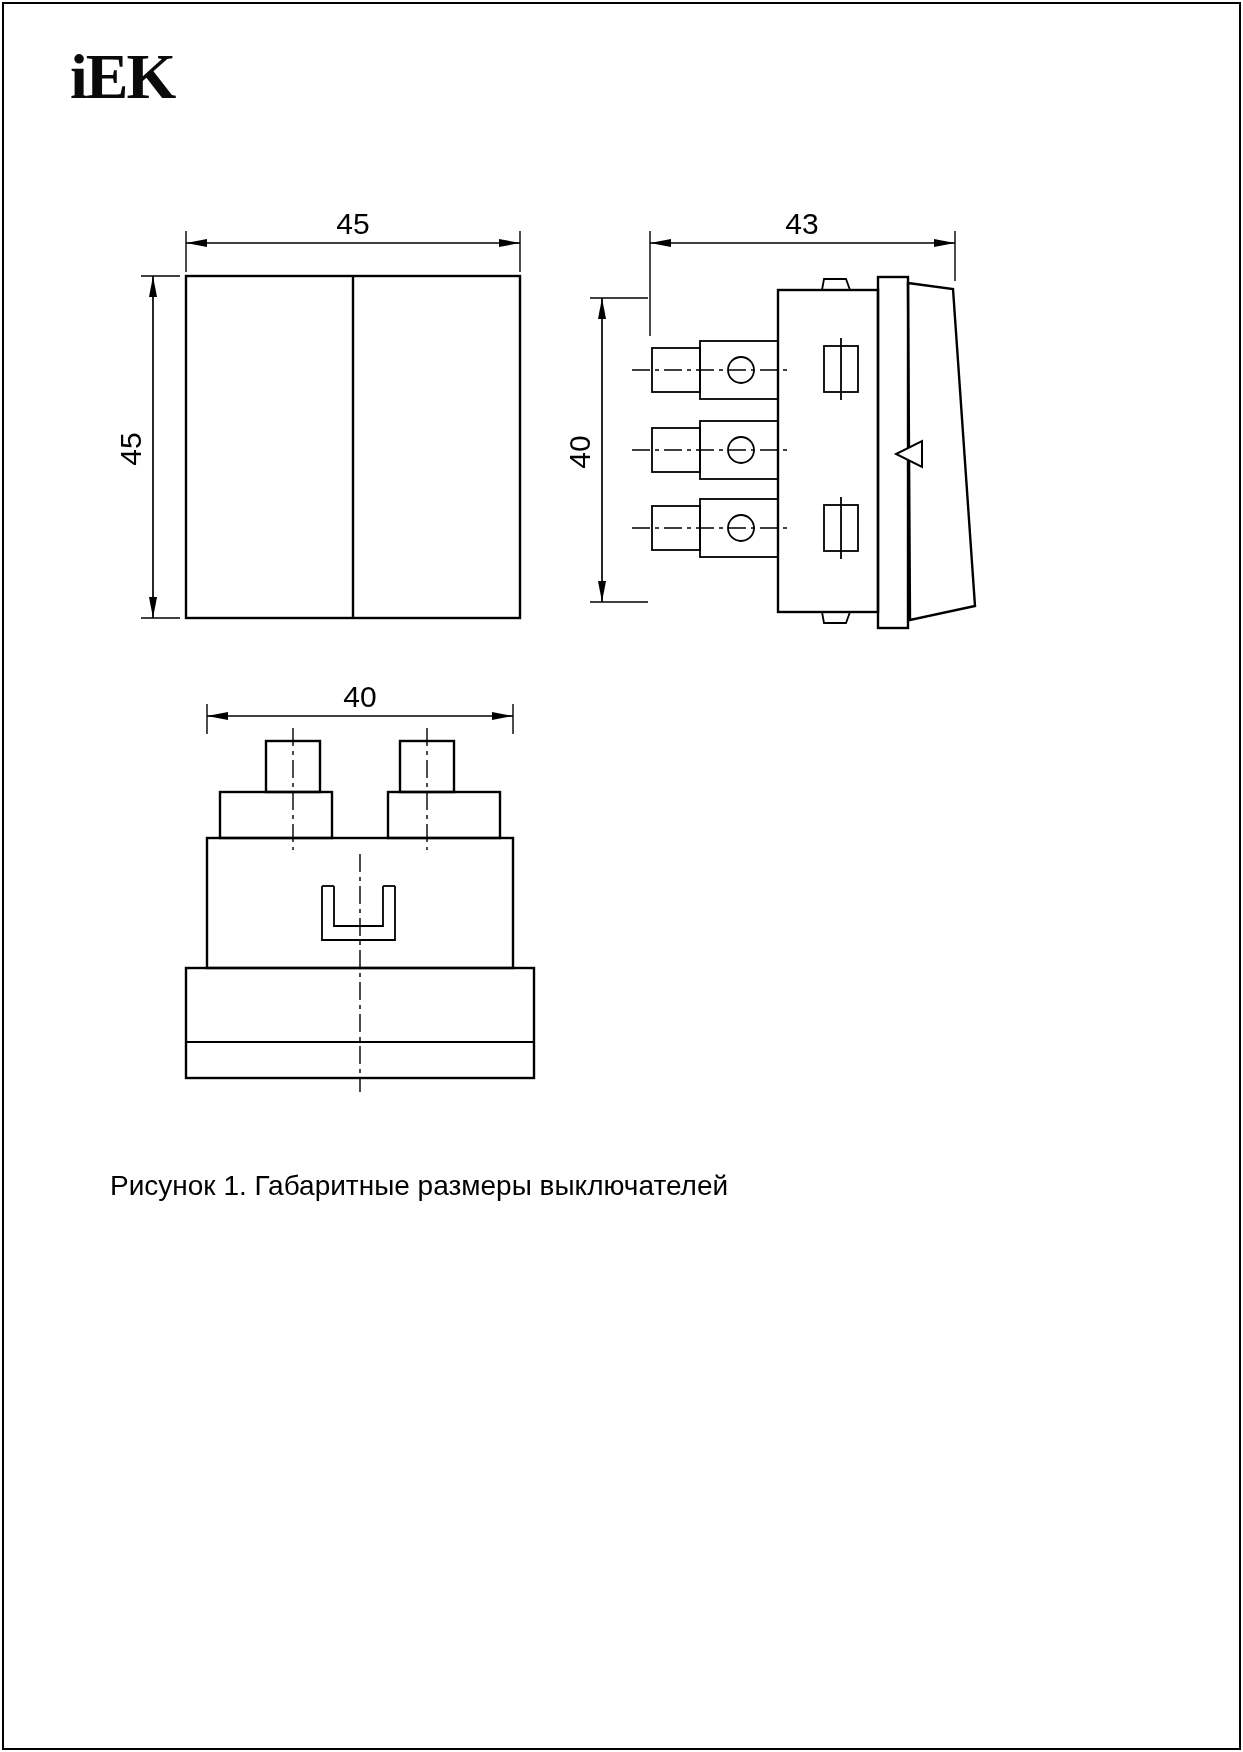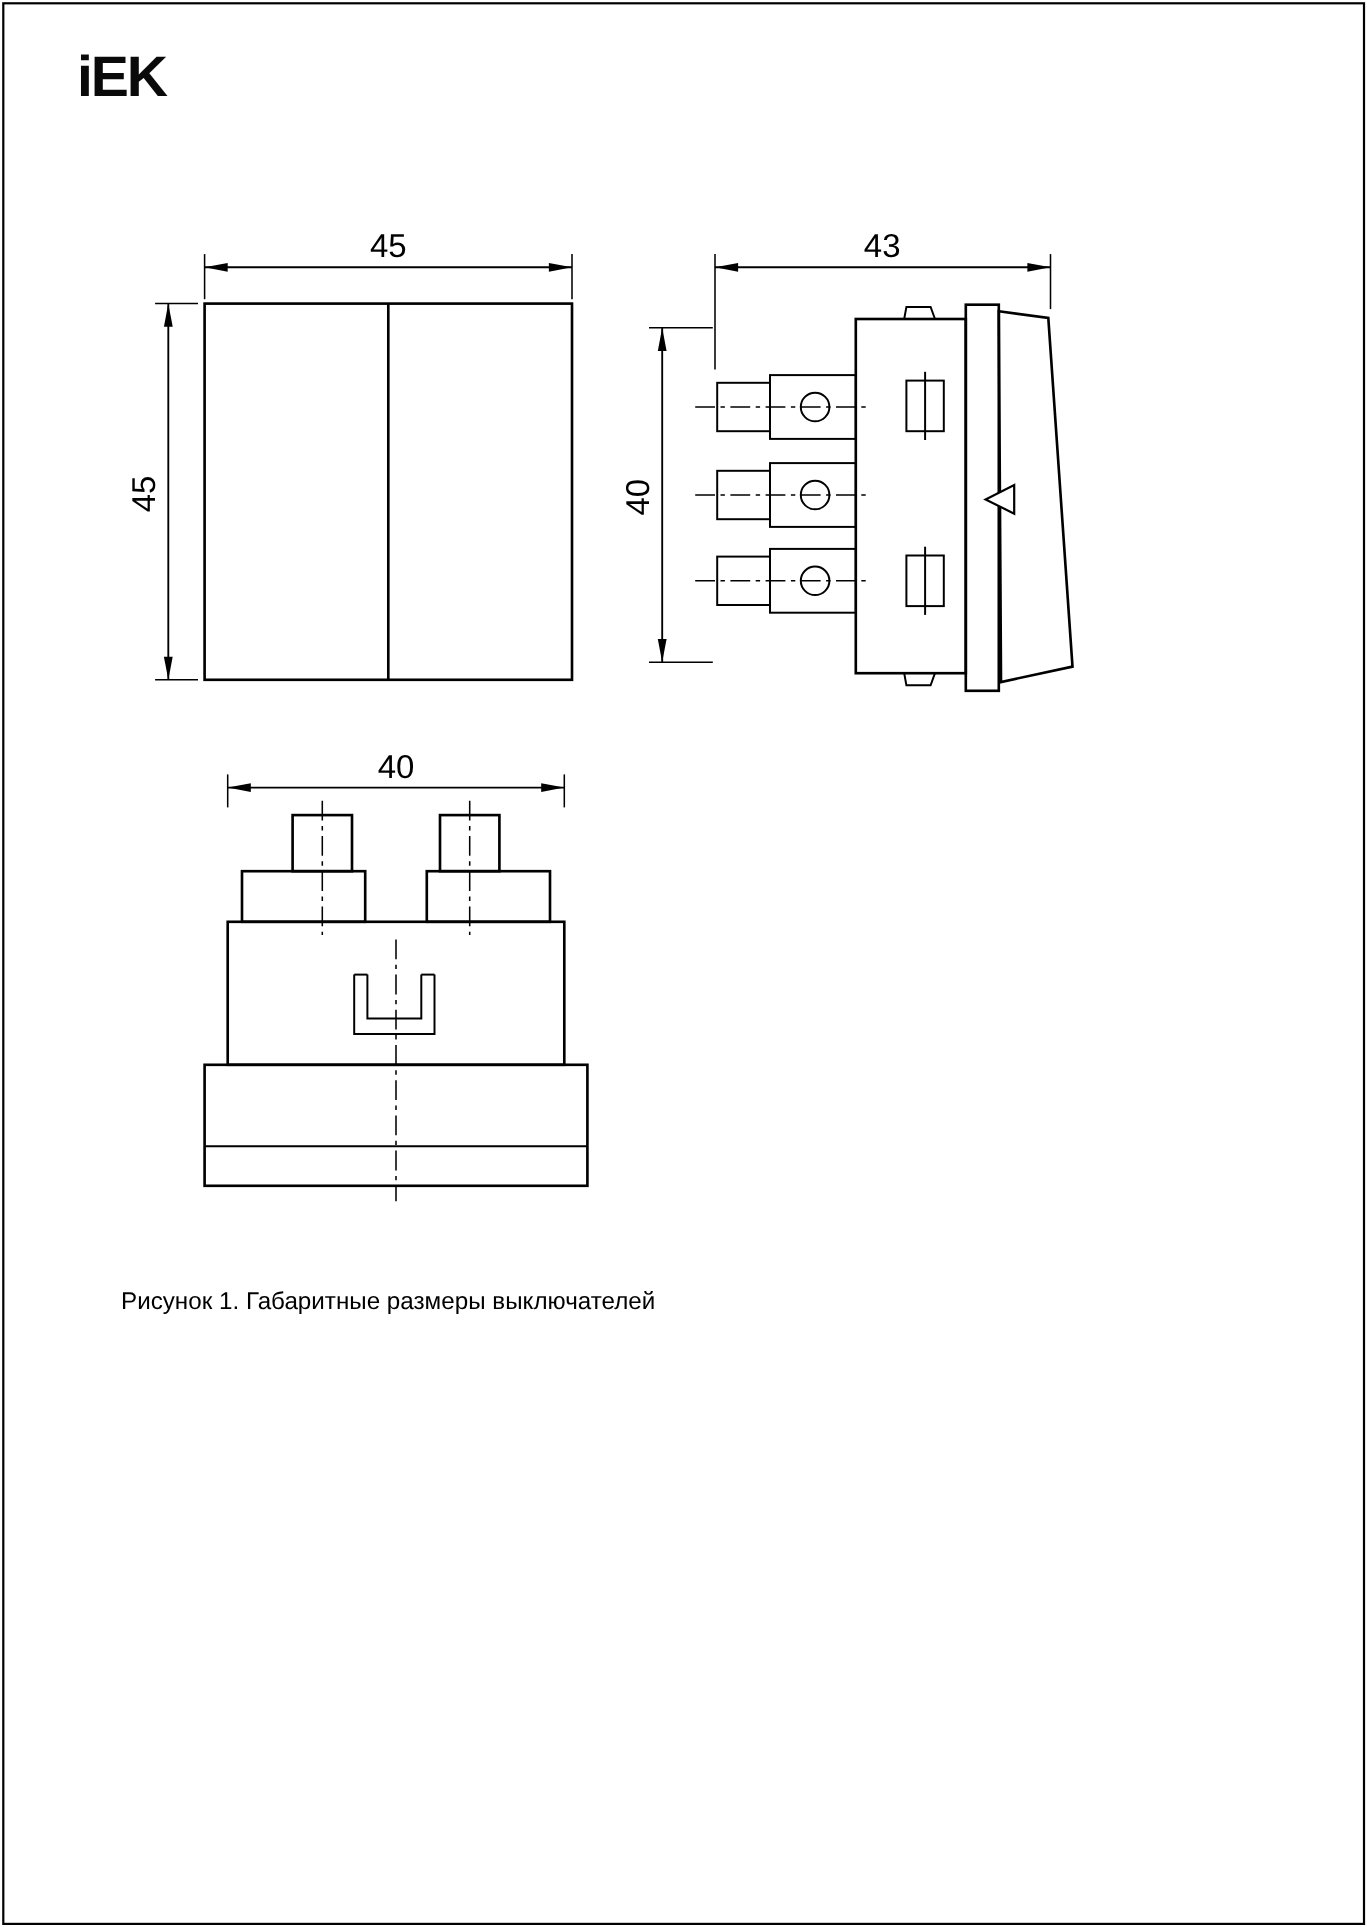--- a/index.html
+++ b/index.html
@@ -4,24 +4,24 @@
 <style>
   html,body{margin:0;padding:0;}
   body{
     width:1243px;height:1752px;position:relative;overflow:hidden;
     background:#ffffff;color:#000;
     font-family:"Liberation Sans",sans-serif;
   }
   .frame{position:absolute;inset:2px;border:2px solid #000;pointer-events:none;}
   .logo{
     position:absolute;left:70px;top:40px;
-    font-family:Liberation Sans, sans-serif;
-    font-size:52px;font-weight:bold;letter-spacing:-2px;color:#0a0a0a;
+    font-family:Liberation Serif, serif;
+    font-size:64px;font-weight:bold;letter-spacing:-2px;color:#0a0a0a;
   }
-  .caption{position:absolute;left:110px;top:1170px;font-size:22px;color:#000;}
+  .caption{position:absolute;left:110px;top:1170px;font-size:28px;color:#000;}
   svg.drawing{position:absolute;left:0;top:0;}
   .outline{fill:none;stroke:#000;stroke-width:2.4;stroke-linejoin:miter;}
   .thin{fill:none;stroke:#000;stroke-width:1.8;}
   .dim{fill:none;stroke:#000;stroke-width:1.7;}
   .ext{fill:none;stroke:#000;stroke-width:1.4;}
   .dashdot{fill:none;stroke:#000;stroke-width:1.4;stroke-dasharray:18 5 4 5;}
   .dimtext{font-size:30px;fill:#000;font-family:"Liberation Sans",sans-serif;}
 </style>
 </head>
 <body>

